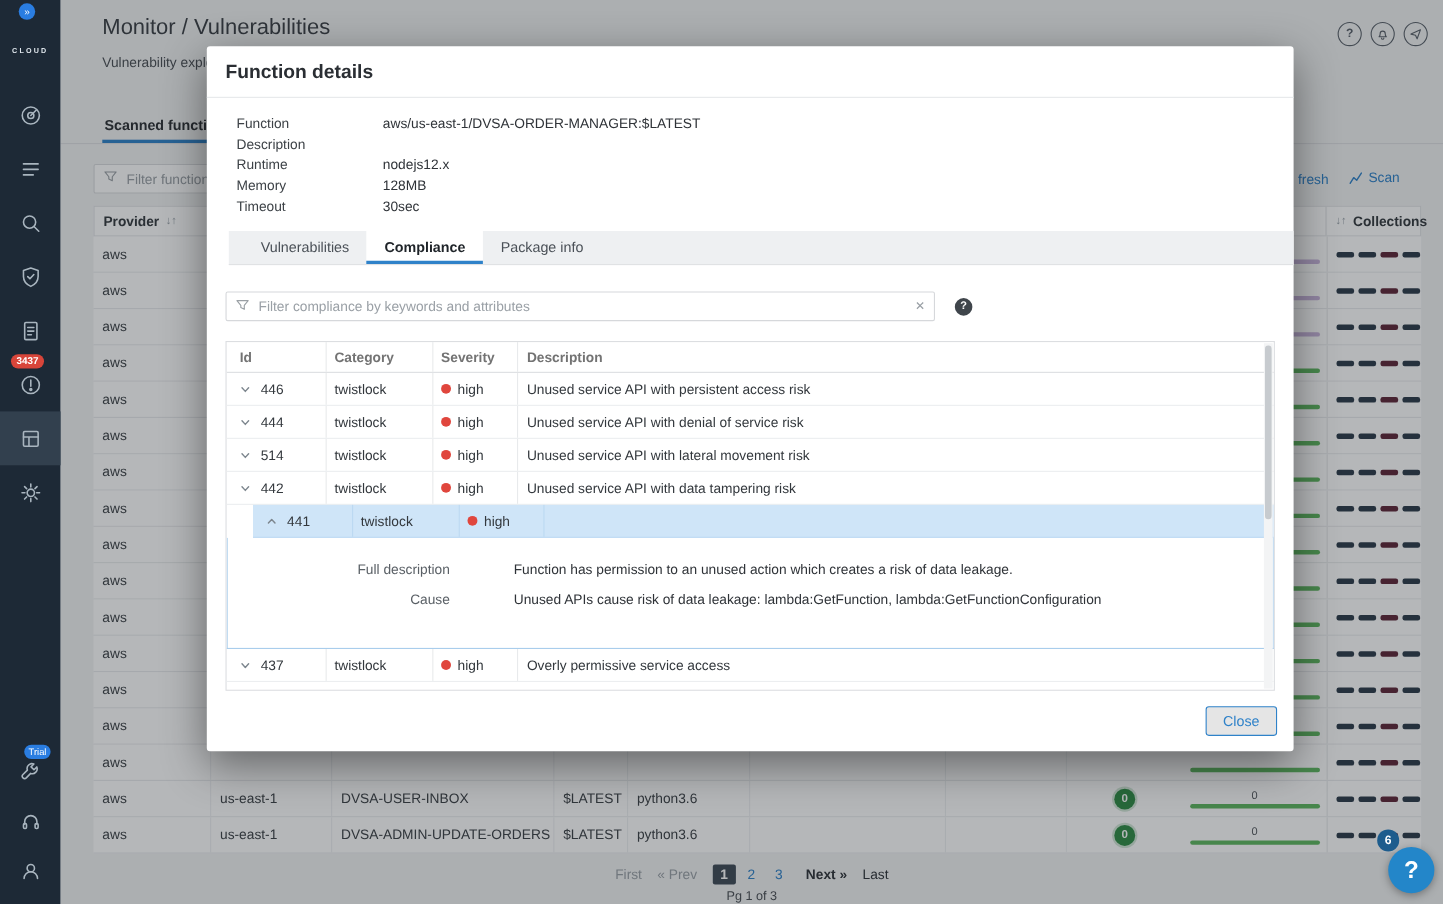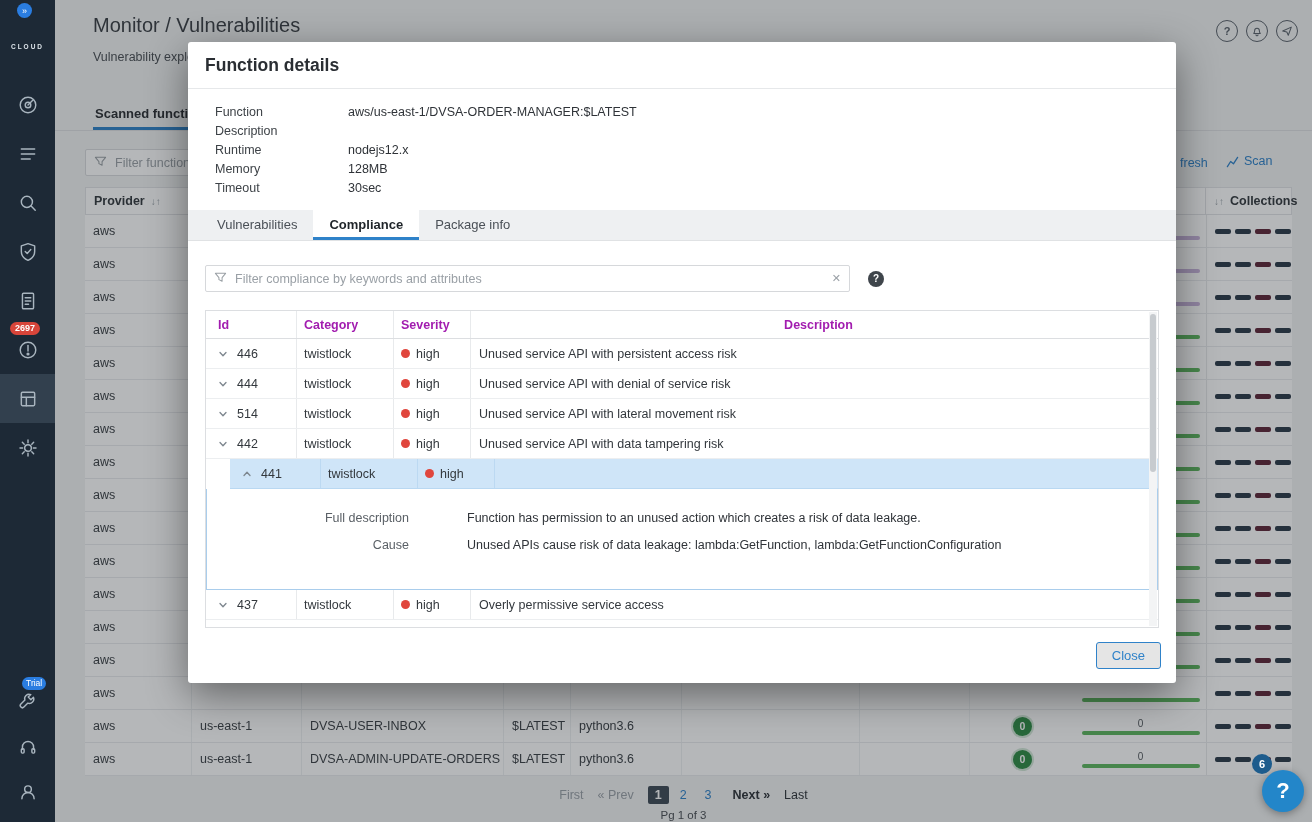--- a/index.html
+++ b/index.html
@@ -77,30 +77,30 @@
 
   
   .overlay{position:absolute;left:55px;top:0;right:0;bottom:0;background:rgba(25,31,38,.32);z-index:5;}
   .modal{position:absolute;left:188px;top:42px;width:988px;height:641px;background:#fff;border-radius:3px;box-shadow:0 12px 40px rgba(0,0,0,.45);z-index:6;font-size:12.5px;color:#2f3338;}
   .modal-header{height:47px;border-bottom:1px solid #e6e8ea;display:flex;align-items:center;padding-left:17px;box-sizing:border-box;}
   .modal-header h2{margin:0;font-size:17.5px;font-weight:600;color:#2a2e33;}
   .modal-details{padding:14px 17px 12px;}
   .d-row{display:flex;line-height:19px;}
   .d-label{width:133px;color:#3d4247;margin-left:10px;}
   .d-value{color:#2f3338;}
-  .modal-tabs{display:flex;background:#eef0f2;border-bottom:1px solid #e0e2e4;height:30px;padding-left:13px;}
+  .modal-tabs{display:flex;background:#eef0f2;border-bottom:1px solid #e0e2e4;height:30px;padding-left:13px;margin-left:20px;}
   .m-tab{padding:0 16px;line-height:30px;font-size:13px;color:#4a5057;cursor:pointer;}
   .m-tab.active{background:#fff;color:#1f2429;font-weight:700;box-shadow:inset 0 -3px 0 var(--accent);}
   .modal-filter-row{display:flex;align-items:center;margin:24px 17px 18px;}
   .filter-box{width:645px;height:27px;border:1px solid #d6d8db;border-radius:2px;display:flex;align-items:center;padding:0 8px;gap:6px;background:#fff;box-sizing:border-box;}
   .filter-box input{flex:1;border:none;outline:none;font-size:12.5px;font-family:inherit;color:#333;background:transparent;}
   .clear-x{color:#9aa0a6;font-size:11px;cursor:pointer;}
   .help-dot{width:16px;height:16px;border-radius:50%;background:#3f454b;color:#fff;font-size:10px;font-weight:700;display:flex;align-items:center;justify-content:center;margin-left:18px;cursor:pointer;}
   .m-table{margin:0 17px;border:1px solid #dcdee1;height:316px;position:relative;overflow:hidden;}
-  .m-thead{display:flex;height:27px;align-items:center;border-bottom:1px solid #dcdee1;font-weight:700;color:#a21caf;text-align:center;}
+  .m-thead{display:flex;height:27px;align-items:center;border-bottom:1px solid #dcdee1;font-weight:700;color:#737373;}
   .m-col0{width:91px;padding-left:12px;box-sizing:border-box;display:flex;align-items:center;}
   .m-col1{width:97px;padding-left:7px;box-sizing:border-box;}
   .m-col2{width:77px;padding-left:7px;box-sizing:border-box;display:flex;align-items:center;}
   .m-col3{flex:1;padding-left:8px;box-sizing:border-box;}
   .m-thead .m-col0,.m-thead .m-col1,.m-thead .m-col2,
   .m-row .m-col0,.m-row .m-col1,.m-row .m-col2{border-right:1px solid #e8eaec;height:100%;align-self:stretch;display:flex;align-items:center;}
   .m-row{display:flex;height:29px;align-items:center;border-bottom:1px solid #eceef0;color:#33383d;cursor:pointer;}
   .m-row.expanded{background:#cfe5f8;border-bottom:1px solid #b9d8f2;margin-left:24px;}
   .m-row.expanded .m-col0,.m-row.expanded .m-col1,.m-row.expanded .m-col2{border-right-color:#bcd9f2;}
   .chev{width:10px;height:10px;margin-right:9px;display:inline-flex;cursor:pointer;}
@@ -582,21 +582,21 @@
         </div>
         <div class="side-item">
           <span class="icn">
             <svg viewBox="0 0 18 18">
               <rect x="4" y="2" width="10" height="14" rx="1"></rect>
               <path d="M6.5 6h5M6.5 9h5M6.5 12h3"></path>
             </svg>
           </span>
         </div>
         <div class="side-item">
-          <span class="count-badge" style="background: rgb(216, 69, 58);">2697</span>
+          <span class="count-badge" style="background: rgb(216, 69, 58);">3437</span>
           <span class="icn">
             <svg viewBox="0 0 18 18">
               <circle cx="9" cy="9" r="7"></circle>
               <path d="M9 5v5"></path>
               <circle cx="9" cy="12.6" r="0.8"></circle>
             </svg>
           </span>
         </div>
         <div class="side-item selected">
           <span class="icn">

